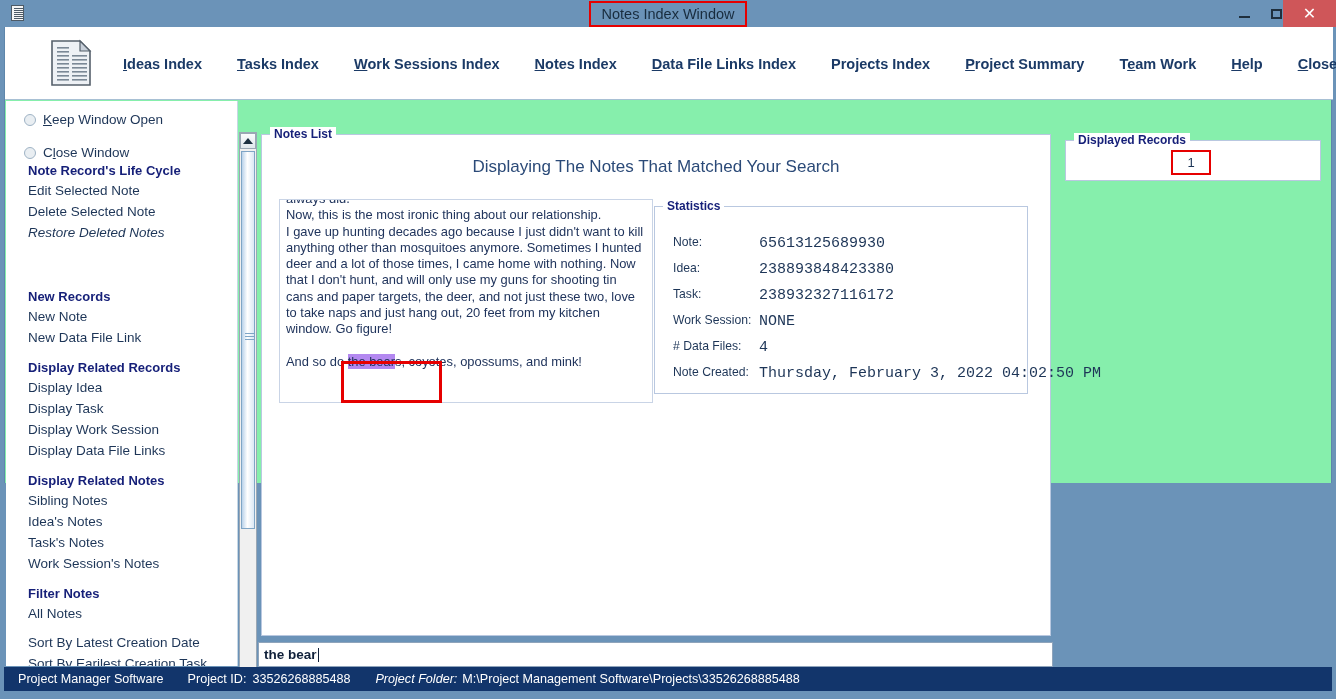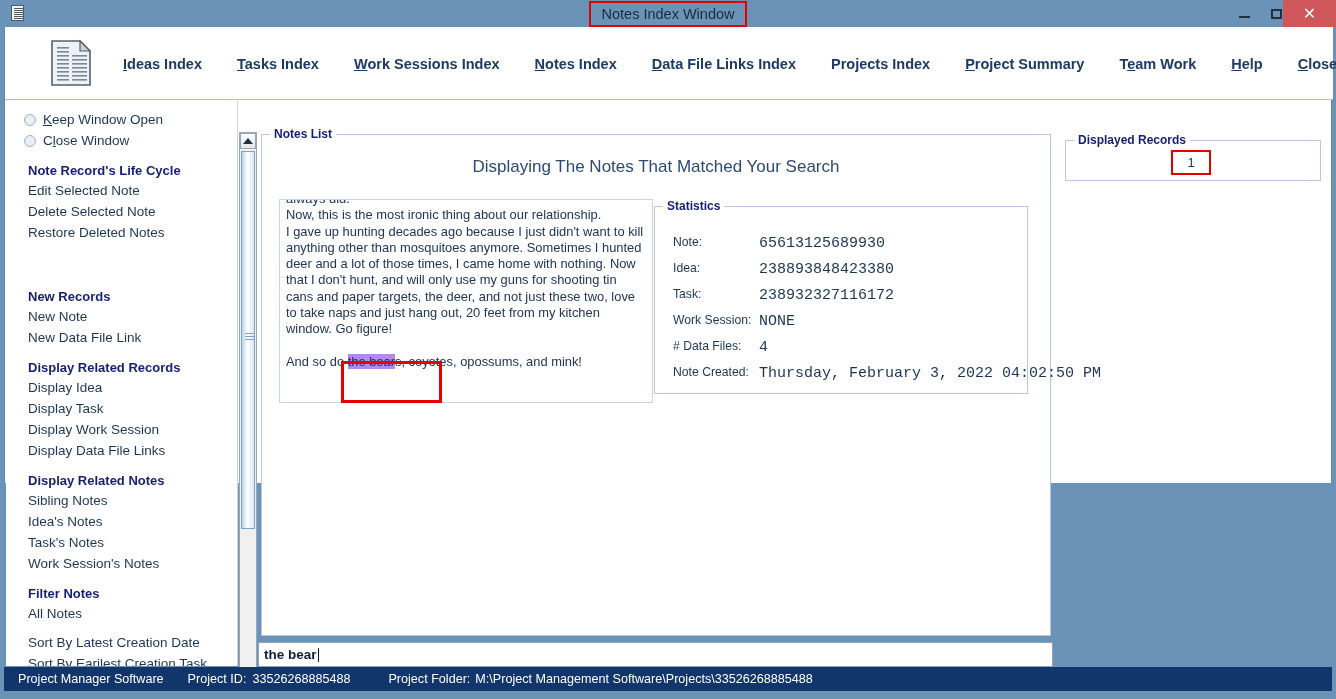--- a/index.html
+++ b/index.html
@@ -64,21 +64,21 @@
   #btn-max { left: 1260px; width: 32px; }
   #btn-close { left: 1283px; width: 53px; background: #cf5659; }
   .glyph-min { width: 11px; height: 2px; background: #1f2f3d; margin-top:7px; }
   .glyph-max { width: 11px; height: 10px; border: 2px solid #1f2f3d; }
   .glyph-close { color: #ffffff; font-size: 16px; line-height: 16px; font-family:"Liberation Sans", sans-serif;}
 
   
   #window {
     position: absolute; left: 4px; top: 27px;
     width: 1328px; height: 456px;
-    background: #ffffff;
+    background: #86efac;
     border-left: 1px solid #5e86ab;
     border-right: 1px solid #5e86ab;
   }
 
   
   #menubar {
     position: absolute; left: 0; top: 0;
     width: 1328px; height: 73px;
     background: #ffffff;
     border-bottom: 1px solid #a8c0d4;
@@ -272,21 +272,21 @@
     width: 1328px; height: 24px;
     background: #12356b;
     color: #ffffff;
     display: flex; align-items: center;
     font-size: 12.6px;
   }
   #statusbar span { white-space: nowrap; }
   #sb-app { margin-left: 14px; }
   #sb-pid-label { margin-left: 24px; }
   #sb-pid { margin-left: 6px; }
-  #sb-folder { margin-left: 38px; }
+  #sb-folder { margin-left: 25px; font-style: italic; }
 </style>
 </head>
 <body>
 
 <div id="app">
 
   <div id="titlebar">
     <div id="titlebar-icon">
       <div class="doc-glyph"></div>
     </div>
@@ -343,29 +343,29 @@
         <div class="menu-item"><u>H</u>elp</div>
         <div class="menu-item"><u>C</u>lose Program</div>
       </div>
     </div>
 
     <div id="sidebar">
       <div class="radio-row" style="top:11px;">
         <span class="radio-dot"></span>
         <span><u>K</u>eep Window Open</span>
       </div>
-      <div class="radio-row" style="top:32px;">
+      <div class="radio-row" style="top:44px;">
         <span class="radio-dot"></span>
         <span>C<u>l</u>ose Window</span>
       </div>
 
       <div class="sb-head" style="top:62px;">Note Record's Life Cycle</div>
       <div class="sb-link" style="top:82px;">Edit Selected Note</div>
       <div class="sb-link" style="top:103px;">Delete Selected Note</div>
-      <div class="sb-link" style="top:124px;">Restore Deleted Notes</div>
+      <div class="sb-link" style="top:124px;font-style:italic;">Restore Deleted Notes</div>
 
       <div class="sb-head" style="top:188px;">New Records</div>
       <div class="sb-link" style="top:208px;">New Note</div>
       <div class="sb-link" style="top:229px;">New Data File Link</div>
 
       <div class="sb-head" style="top:259px;">Display Related Records</div>
       <div class="sb-link" style="top:279px;">Display Idea</div>
       <div class="sb-link" style="top:300px;">Display Task</div>
       <div class="sb-link" style="top:321px;">Display Work Session</div>
       <div class="sb-link" style="top:342px;">Display Data File Links</div>

